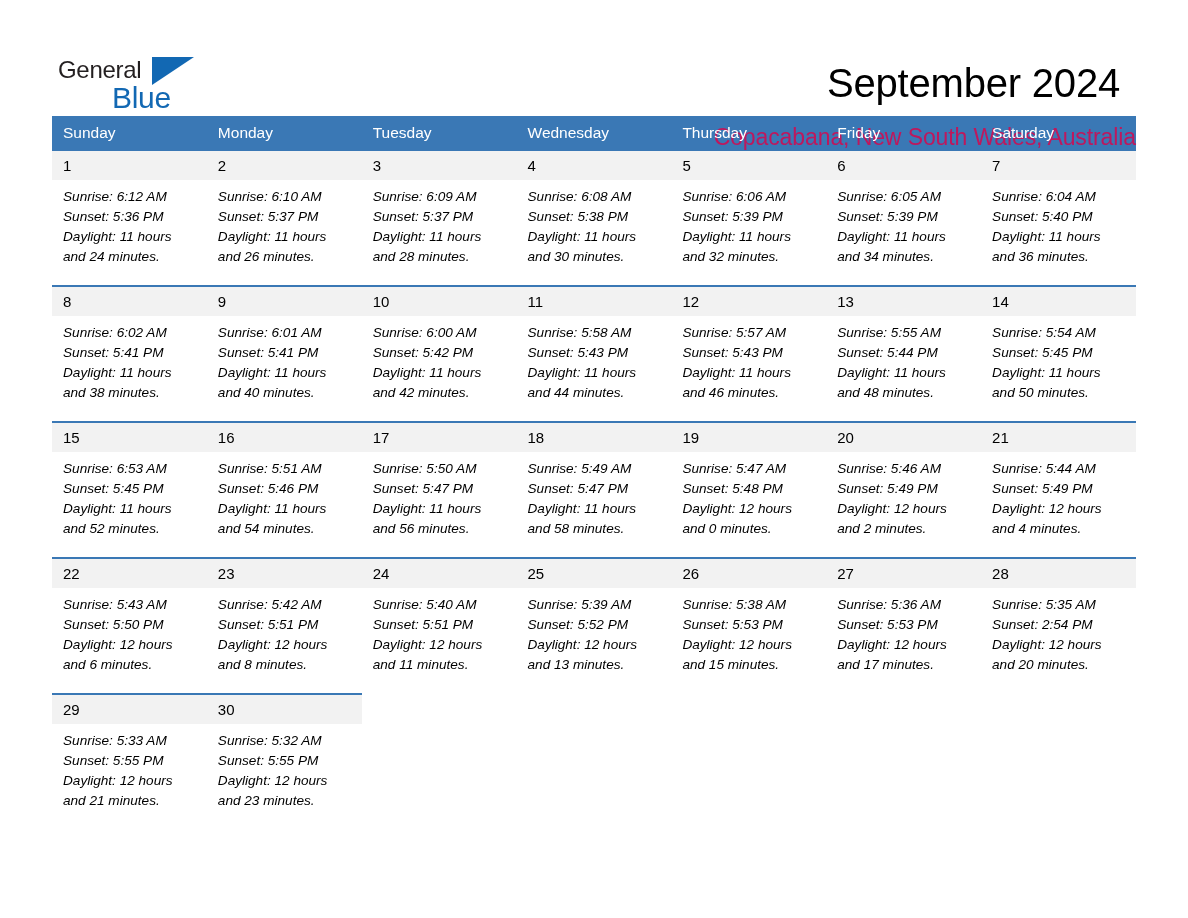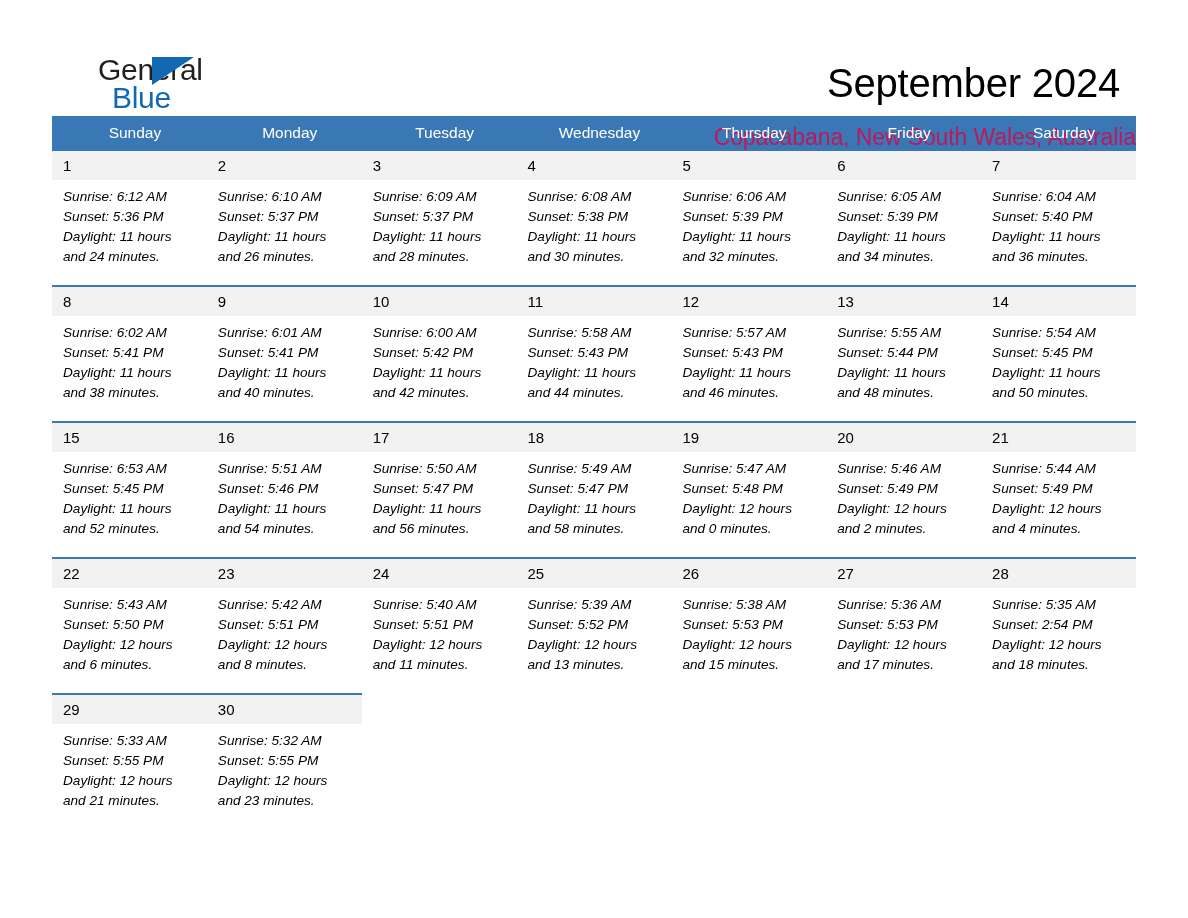--- a/index.html
+++ b/index.html
@@ -34,25 +34,24 @@
   .logo {
     position: relative;
     width: 150px;
     height: 70px;
     flex: none;
   }
   .logo-general {
     position: absolute;
     left: 6px;
     top: 10px;
-    font-size: 30px;
+    font-size: 24px;
     line-height: 32px;
     color: #231f20;
     letter-spacing: -0.3px;
-    margin-left: 40px;
   }
   .logo-blue {
     position: absolute;
     left: 60px;
     top: 38px;
     font-size: 30px;
     line-height: 32px;
     color: #1268b3;
     letter-spacing: -0.3px;
   }
@@ -94,21 +93,21 @@
     table-layout: fixed;
     margin-top: 20px;
   }
   .calendar col { width: 154.85px; }
 
   thead th {
     background: #3a78b5;
     color: #ffffff;
     font-size: 15.5px;
     font-weight: normal;
-    text-align: center;
+    text-align: left;
     padding: 8px 0 9px 11px;
     line-height: 18px;
   }
 
   tr.daynum-row td {
     background: #f2f2f2;
     border-top: 2px solid #3a78b5;
     font-size: 15px;
     line-height: 18px;
     color: #000000;
@@ -382,21 +381,21 @@
         <td>
           <span class="line">Sunrise: 5:36 AM</span>
           <span class="line">Sunset: 5:53 PM</span>
           <span class="line">Daylight: 12 hours</span>
           <span class="line">and 17 minutes.</span>
         </td>
         <td>
           <span class="line">Sunrise: 5:35 AM</span>
           <span class="line">Sunset: 2:54 PM</span>
           <span class="line">Daylight: 12 hours</span>
-          <span class="line">and 18 minutes.</span>
+          <span class="line">and 20 minutes.</span>
         </td>
       </tr>
 
       <tr class="daynum-row">
         <td>29</td>
         <td>30</td>
         <td class="empty-cell"></td>
         <td class="empty-cell"></td>
         <td class="empty-cell"></td>
         <td class="empty-cell"></td>

